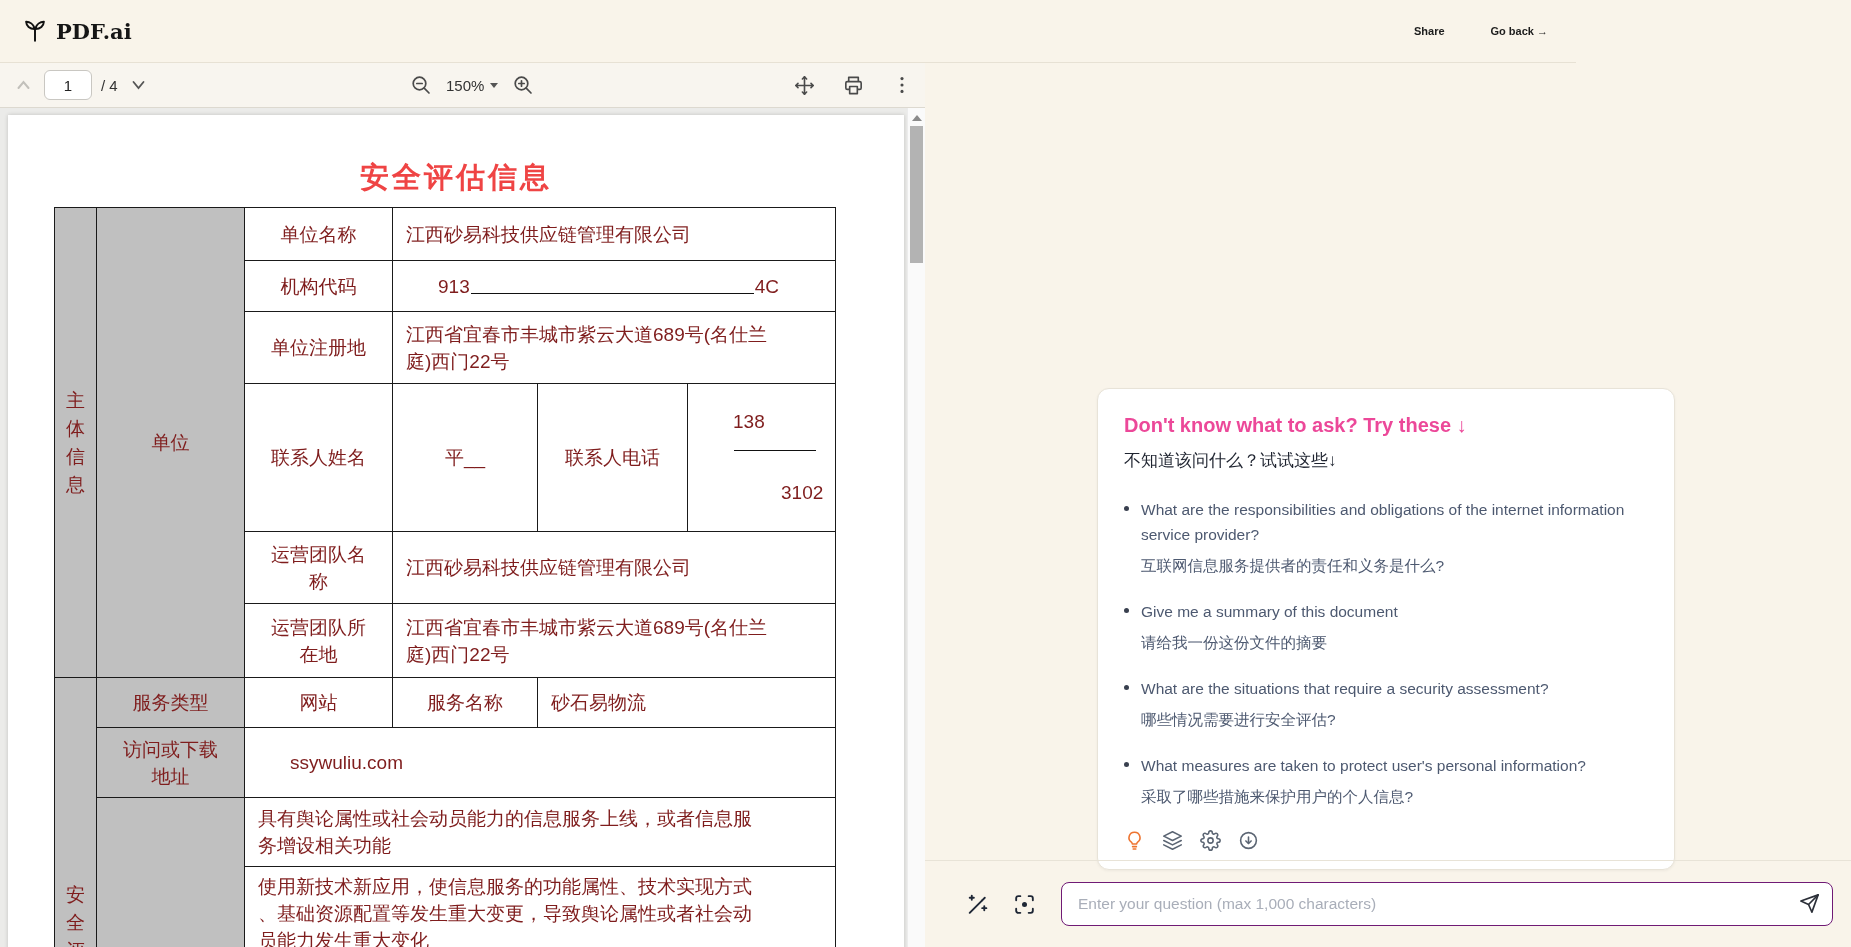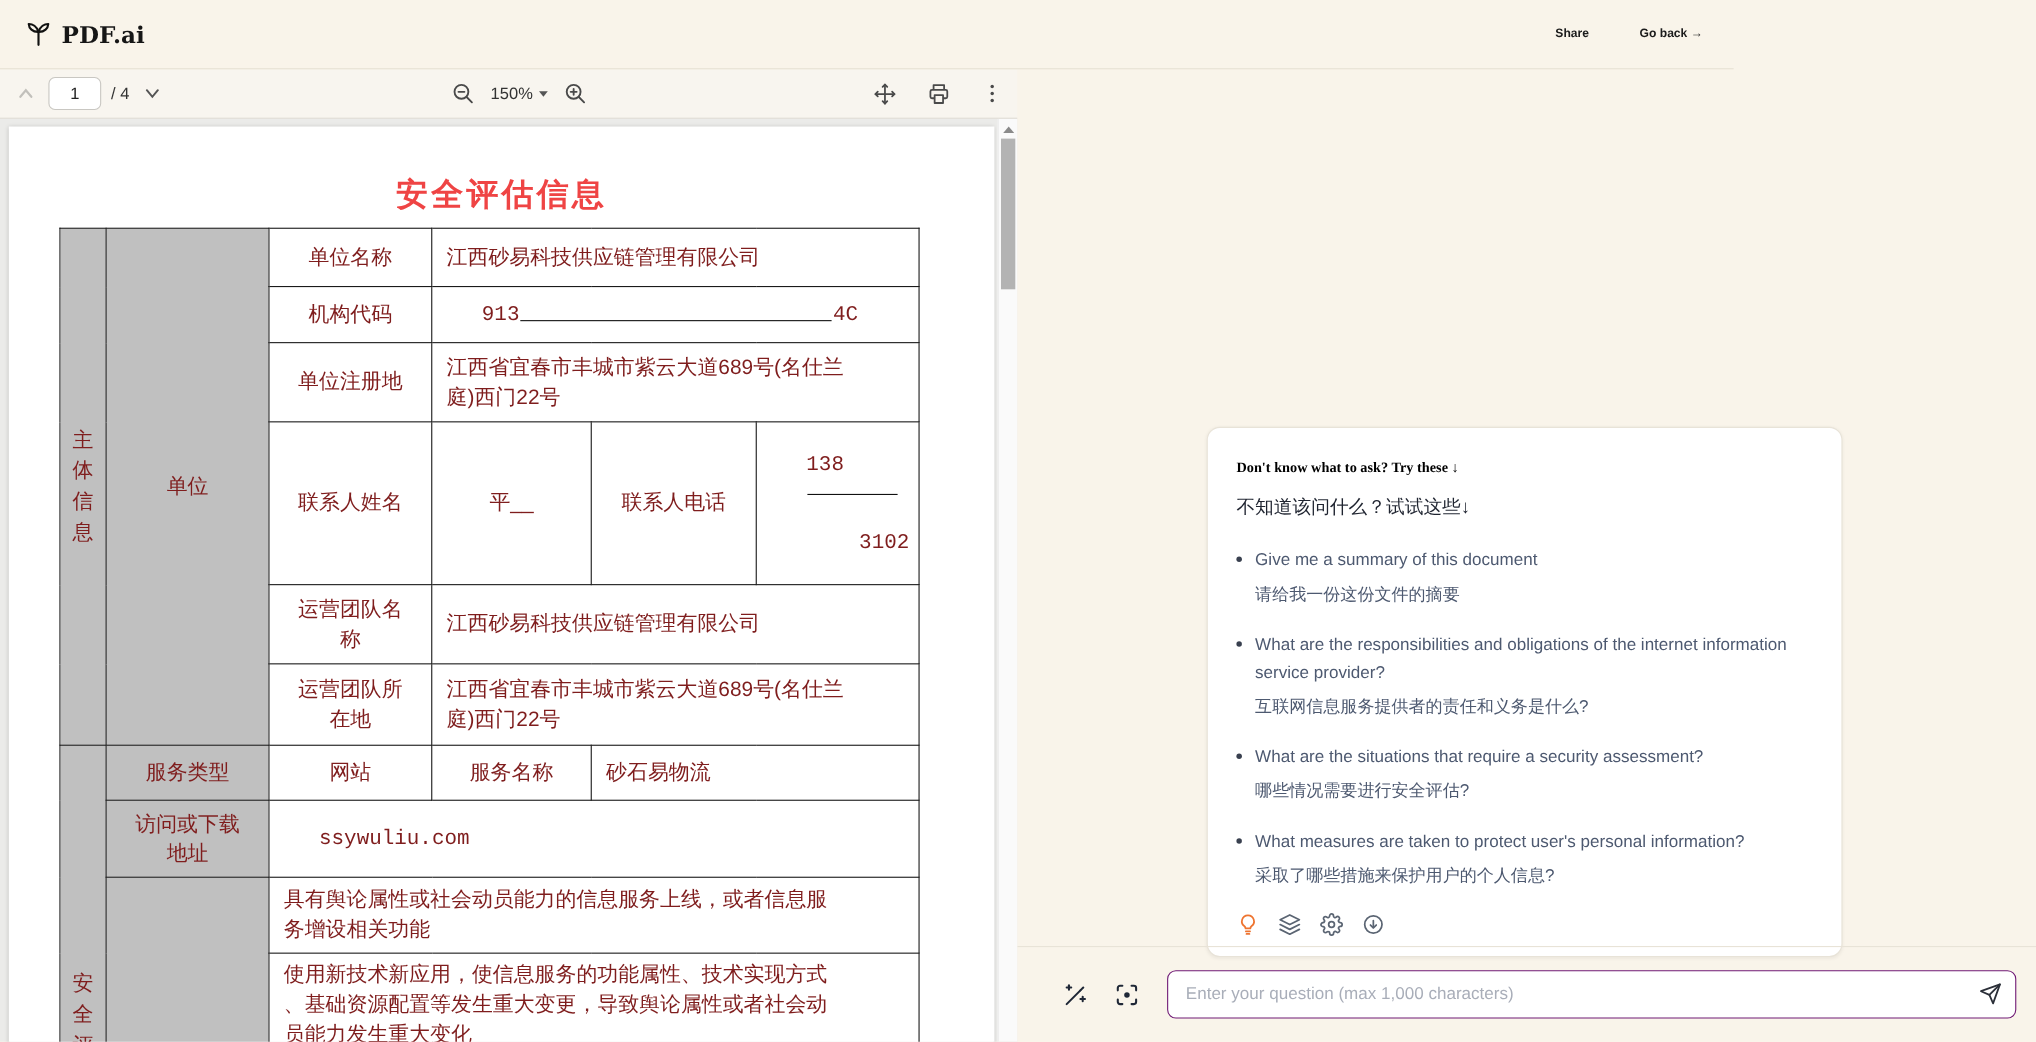--- a/index.html
+++ b/index.html
@@ -37,38 +37,38 @@
     color:#ef4444; letter-spacing:3px; height:44px; line-height:44px; }
 
   table.doc-table { border-collapse:collapse; table-layout:fixed; margin:8px auto 0 46px; width:781px; }
   .doc-table td { border:1.5px solid #1a1a1a; font-size:19px; color:#7f1d1d; vertical-align:middle;
     overflow:hidden; }
   .gray { background:#c0c0c0; }
   .lab { text-align:center; white-space:pre-line; line-height:27px; }
   .val { text-align:left; padding-left:13px; padding-right:8px; white-space:pre-line; line-height:27px; }
   .vcell { text-align:center; }
   .vtext { display:inline-block; width:20px; word-break:break-all; line-height:28px; font-size:19px; }
-  .mono { font-family:Liberation Mono, monospace; font-size:18px;padding-left:45px; }
+  .mono { font-family:Liberation Sans, sans-serif; font-size:18px;padding-left:45px; }
   .fill-line { display:inline-block; border-bottom:1.5px solid #111; height:14px;
     margin:0 1px -1px 1px; }
   .phone-l2 { padding-left:48px; line-height:22px; }
 
   
   .scrollbar { position:absolute; right:0; top:0; bottom:0; width:18px; background:#fafafa;
     border-left:1px solid #ececec; cursor:pointer; }
   .scroll-arrow { position:absolute; top:7px; left:4px; width:0; height:0;
     border-left:5px solid transparent; border-right:5px solid transparent; border-bottom:6px solid #8a8a8a; }
   .scroll-thumb { position:absolute; top:18px; left:2px; width:13px; height:137px; background:#b3b3b3; }
 
   
   .right-panel { position:absolute; left:925px; top:63px; width:926px; height:884px; background:#f9f4ea; }
   .suggestions-card { position:absolute; left:172px; top:325px; width:578px; min-height:458px;
     background:#fff; border:1px solid #e8e3d8; border-radius:12px; box-shadow:0 1px 3px rgba(0,0,0,.05);
     padding:24px 26px 18px 26px; }
-  .card-heading-en { font-size:13px; font-weight:700; color:#000000; line-height:24px;font-family:Liberation Serif, serif; }
+  .card-heading-en { font-size:20px; font-weight:700; color:#ec4899; line-height:24px; }
   .card-heading-zh { font-size:17px; color:#1f2430; line-height:24px; margin-top:12px; }
   .sugg-list { margin-top:24px; }
   .sugg-item { display:flex; gap:12px; margin-bottom:22px; cursor:pointer; }
   .sugg-dot { width:5px; height:5px; border-radius:50%; background:#39404f; margin-top:9px; flex:none; }
   .sugg-en { font-size:15.5px; color:#4d5970; line-height:25px; }
   .sugg-zh { font-size:15.5px; color:#4d5970; line-height:22px; margin-top:8px; }
   .card-icons { display:flex; align-items:center; gap:17px; margin-top:6px; }
   .icon-btn { background:none; border:none; cursor:pointer; display:flex; padding:0; }
 
   .input-bar { position:absolute; left:0; right:0; bottom:0; height:87px; border-top:1px solid #e8e3d7;
@@ -258,29 +258,29 @@
 <div class="right-panel">
 
   <div class="suggestions-card">
     <div class="card-heading-en">Don't know what to ask? Try these ↓</div>
     <div class="card-heading-zh">不知道该问什么？试试这些↓</div>
 
     <div class="sugg-list">
       <div class="sugg-item">
         <span class="sugg-dot"></span>
         <div>
-            <div class="sugg-en">Give me a summary of this document</div>
-             <div class="sugg-zh">请给我一份这份文件的摘要</div>
+            <div class="sugg-en">What are the responsibilities and obligations of the internet information service provider?</div>
+             <div class="sugg-zh">互联网信息服务提供者的责任和义务是什么?</div>
           </div>
       </div>
       <div class="sugg-item">
         <span class="sugg-dot"></span>
         <div>
-            <div class="sugg-en">What are the responsibilities and obligations of the internet information service provider?</div>
-             <div class="sugg-zh">互联网信息服务提供者的责任和义务是什么?</div>
+            <div class="sugg-en">Give me a summary of this document</div>
+             <div class="sugg-zh">请给我一份这份文件的摘要</div>
           </div>
       </div>
       <div class="sugg-item">
         <span class="sugg-dot"></span>
         <div>
             <div class="sugg-en">What are the situations that require a security assessment?</div>
              <div class="sugg-zh">哪些情况需要进行安全评估?</div>
           </div>
       </div>
       <div class="sugg-item">

